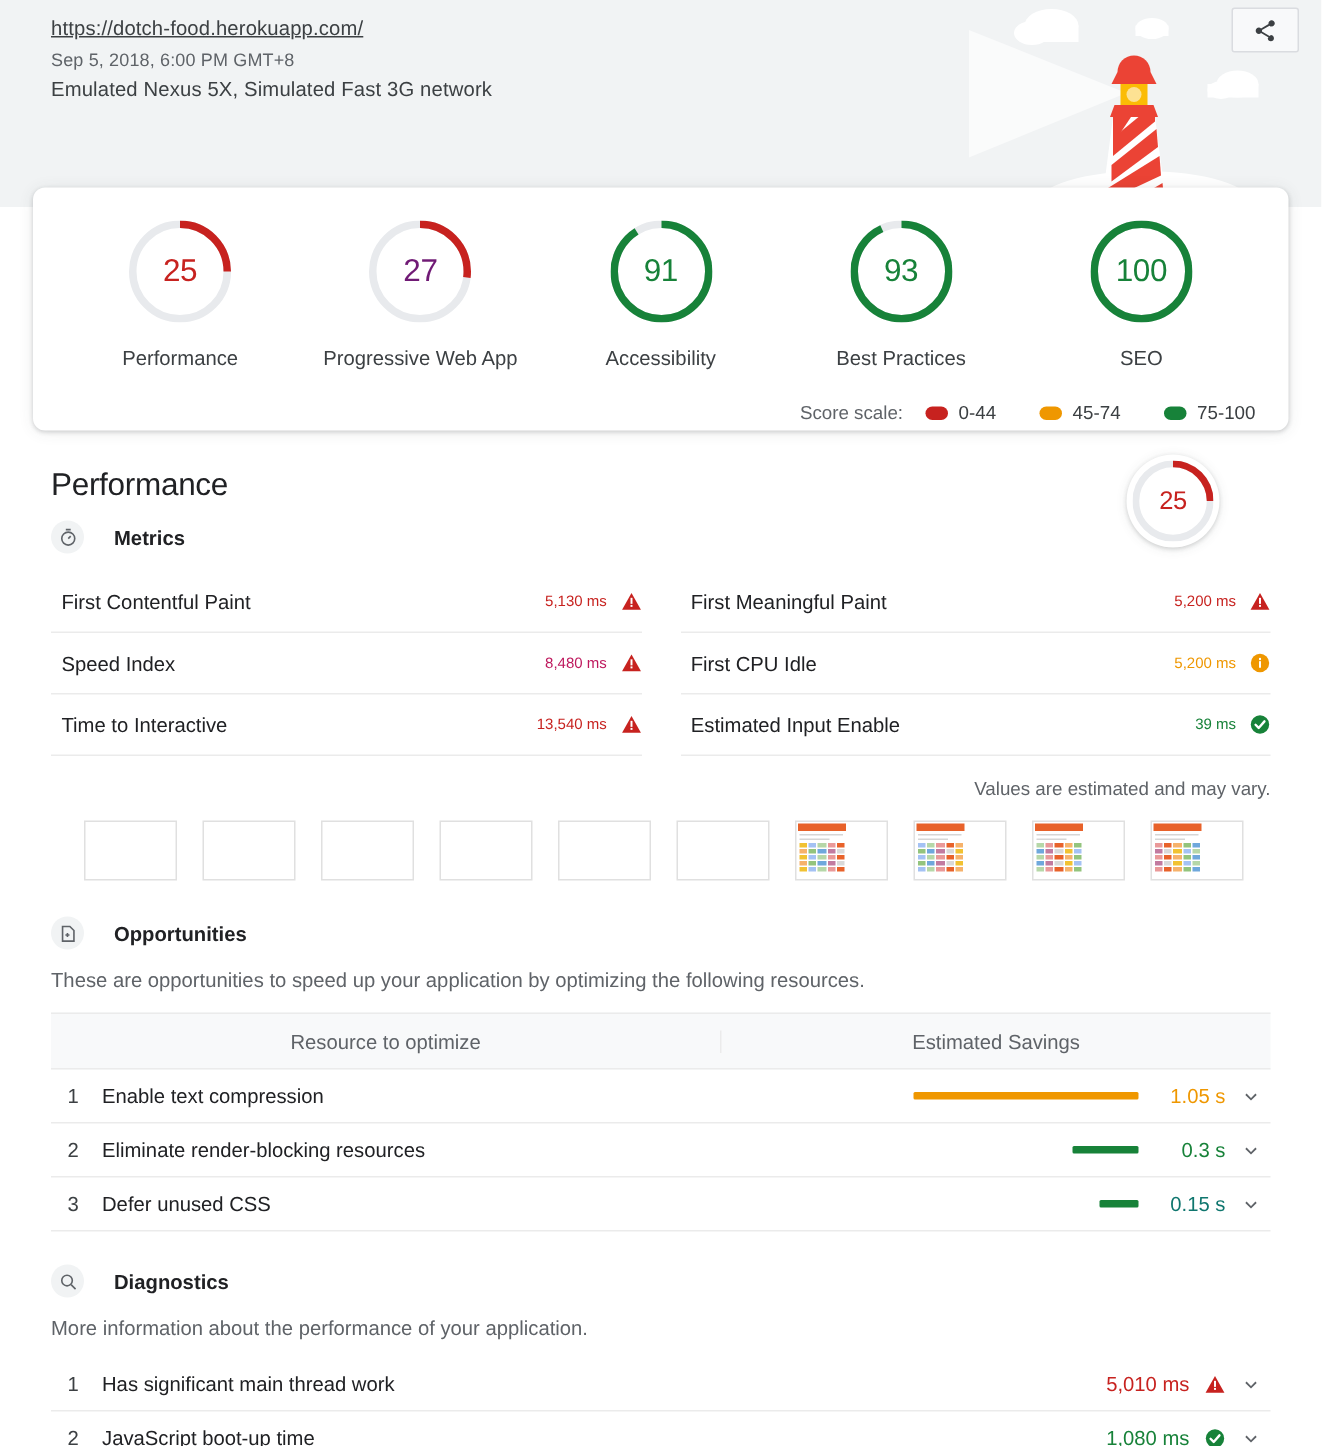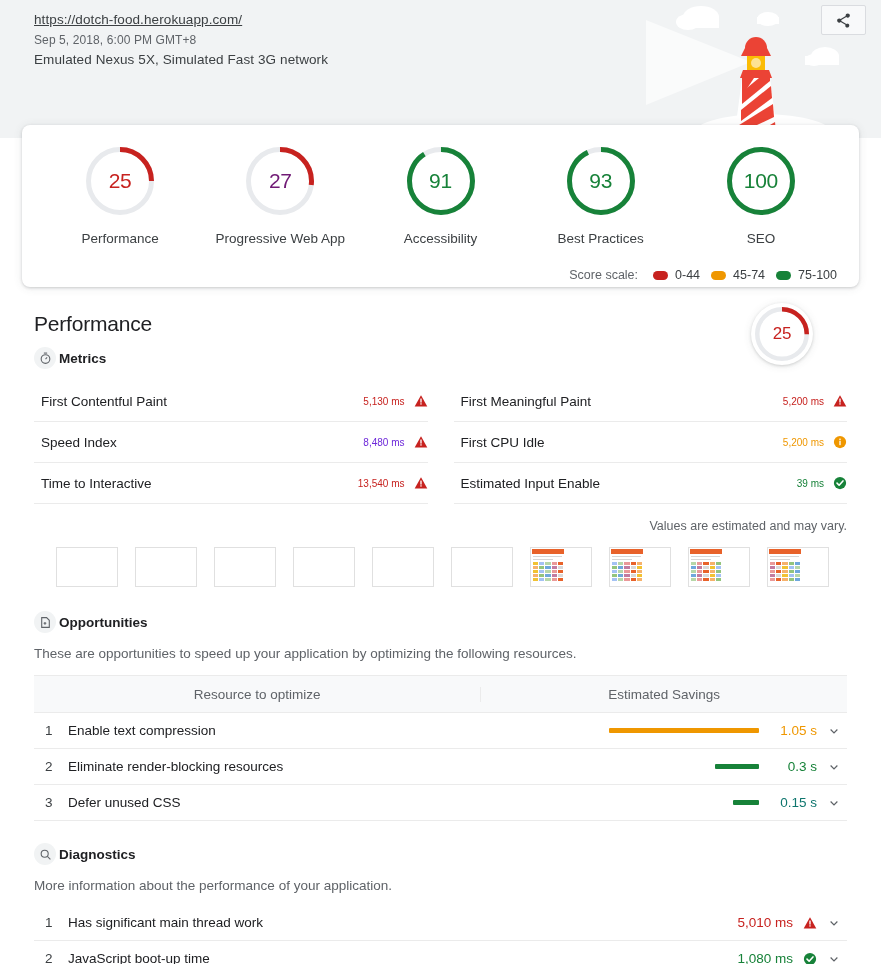--- a/index.html
+++ b/index.html
@@ -95,21 +95,21 @@
     position: absolute; right: 34px; top: 16px;
     width: 62px; height: 62px;
     background: #fff; border-radius: 50%;
     box-shadow: 0 1px 3px rgba(60,64,67,.20), 0 1px 8px rgba(60,64,67,.10);
     display: flex; align-items: center; justify-content: center;
   }
   .perf-gauge .inner { position: relative; width: 54px; height: 54px; }
   .perf-gauge .gauge-num { font-size: 17px; }
 
   
-  .sec-head { display: flex; align-items: center; gap: 3px; margin-top: 6px; }
+  .sec-head { display: flex; align-items: center; gap: 20px; margin-top: 6px; }
   .sec-icon {
     width: 22px; height: 22px; border-radius: 50%;
     background: #f1f3f4;
     display: flex; align-items: center; justify-content: center;
     flex: 0 0 22px;
   }
   .sec-title { font-size: 13.5px; font-weight: bold; color: #202124; }
   .sec-desc { font-size: 13.5px; color: #5f6368; margin-top: 13px; }
 
   
@@ -263,21 +263,21 @@
     <circle cx="34" cy="34" r="31.5" fill="none" stroke="#e8eaed" stroke-width="5"></circle>
     <circle cx="34" cy="34" r="31.5" fill="none" stroke="#178239" stroke-width="5" stroke-dasharray="197.92033717615698 197.92033717615698" stroke-linecap="butt"></circle>
           </svg>
       <div class="gauge-num" style="color:#178239">100</div>
     </div>
     <div class="gauge-label">SEO</div>
   </div>
     </div>
   <div class="scale-row">
     <span class="scale-lbl">Score scale:</span>
-    <span id="scale-items" style="display:flex;gap:11px;">
+    <span id="scale-items" style="display:flex;gap:29px;">
   <span class="scale-item">
     <i class="pill" style="background:#c7221f"></i>
     <span>0-44</span>
         </span>
   <span class="scale-item">
     <i class="pill" style="background:#ef9700"></i>
     <span>45-74</span>
         </span>
   <span class="scale-item">
     <i class="pill" style="background:#178239"></i>
@@ -329,21 +329,21 @@
       <svg width="14" height="14" viewBox="0 0 16 16">
       <polygon points="8,1.5 15.2,14.2 0.8,14.2" fill="#c7221f"></polygon>
       <rect x="7.25" y="5.2" width="1.5" height="4.6" fill="#fff"></rect>
       <rect x="7.25" y="10.6" width="1.5" height="1.5" fill="#fff"></rect>
           </svg>
     </span>
       </div>
       <div class="metric">
     <span class="mname">Speed Index</span>
     <span class="mval">
-      <span class="mnum" style="color:#6d28d9">8,480 ms</span>
+      <span class="mnum" style="color:#be185d">8,480 ms</span>
       <svg width="14" height="14" viewBox="0 0 16 16">
       <polygon points="8,1.5 15.2,14.2 0.8,14.2" fill="#c7221f"></polygon>
       <rect x="7.25" y="5.2" width="1.5" height="4.6" fill="#fff"></rect>
       <rect x="7.25" y="10.6" width="1.5" height="1.5" fill="#fff"></rect>
           </svg>
     </span>
       </div>
       <div class="metric">
     <span class="mname">First CPU Idle</span>
     <span class="mval">

